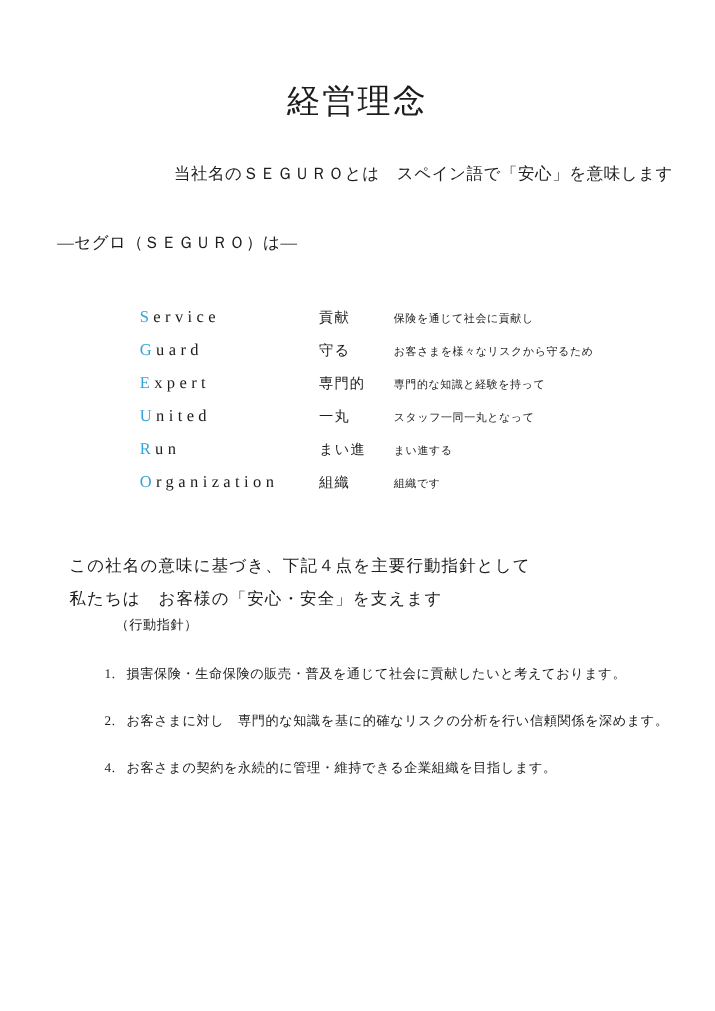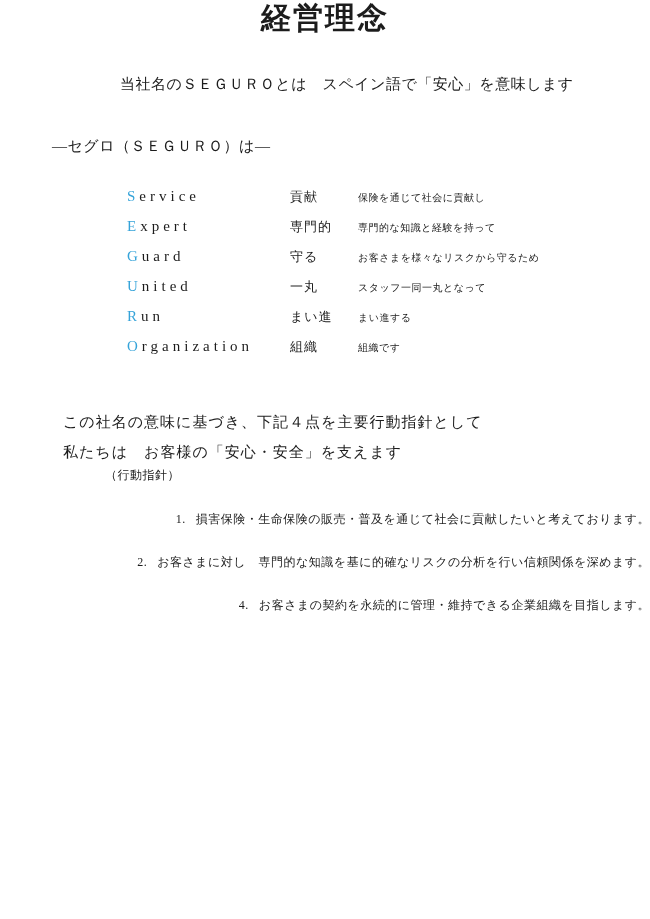--- a/index.html
+++ b/index.html
@@ -12,42 +12,44 @@
     color: var(--ink);
     overflow: hidden;
   }
   .page {
     position: relative;
     width: 650px;
     height: 919px;
     background: #ffffff;
   }
   .doc-title {
+    margin-top: 75px;
     text-align: center;
     font-size: 30px;
     line-height: 36px;
-    font-weight: bold;
+    font-weight: normal;
     letter-spacing: 2px;
   }
   .intro-line {
     margin-top: 38px;
     margin-left: 120px;
     font-size: 15px;
     line-height: 20px;
     letter-spacing: 0.5px;
+    text-align: center;
   }
   .subheading-line {
     margin-top: 42px;
     margin-left: 52px;
     font-size: 15px;
     line-height: 20px;
     letter-spacing: 0.5px;
   }
   .acronym-table {
-    margin-top: 26px;
+    margin-top: 44px;
     margin-left: 127px;
   }
   .acro-row {
     display: flex;
     align-items: baseline;
     line-height: 28px;
     white-space: nowrap;
   }
   .acro-word {
     display: inline-block;
@@ -82,21 +84,20 @@
     letter-spacing: 0.5px;
   }
   .guidelines-list { margin-top: 28px; }
   .guideline-item {
     margin-left: 95px;
     margin-bottom: 27px;
     font-size: 12px;
     line-height: 16px;
     letter-spacing: 0.5px;
     white-space: nowrap;
-    text-align: right;
   }
   .guideline-number {
     display: inline-block;
     margin-right: 10px;
   }
 </style>
 </head>
 <body>
 
 <div class="page">
@@ -107,28 +108,28 @@
 
   <p class="subheading-line">―セグロ（ＳＥＧＵＲＯ）は―</p>
 
   <div class="acronym-table">
     <div class="acro-row">
       <span class="acro-word"><span class="initial">S</span><span class="rest">ervice</span></span>
       <span class="acro-jp">貢献</span>
       <span class="acro-desc">保険を通じて社会に貢献し</span>
     </div>
     <div class="acro-row">
+      <span class="acro-word"><span class="initial">G</span><span class="rest">uard</span></span>
+      <span class="acro-jp">守る</span>
+      <span class="acro-desc">お客さまを様々なリスクから守るため</span>
+    </div>
+    <div class="acro-row">
       <span class="acro-word"><span class="initial">E</span><span class="rest">xpert</span></span>
       <span class="acro-jp">専門的</span>
       <span class="acro-desc">専門的な知識と経験を持って</span>
-    </div>
-    <div class="acro-row">
-      <span class="acro-word"><span class="initial">G</span><span class="rest">uard</span></span>
-      <span class="acro-jp">守る</span>
-      <span class="acro-desc">お客さまを様々なリスクから守るため</span>
     </div>
     <div class="acro-row">
       <span class="acro-word"><span class="initial">U</span><span class="rest">nited</span></span>
       <span class="acro-jp">一丸</span>
       <span class="acro-desc">スタッフ一同一丸となって</span>
     </div>
     <div class="acro-row">
       <span class="acro-word"><span class="initial">R</span><span class="rest">un</span></span>
       <span class="acro-jp">まい進</span>
       <span class="acro-desc">まい進する</span>

